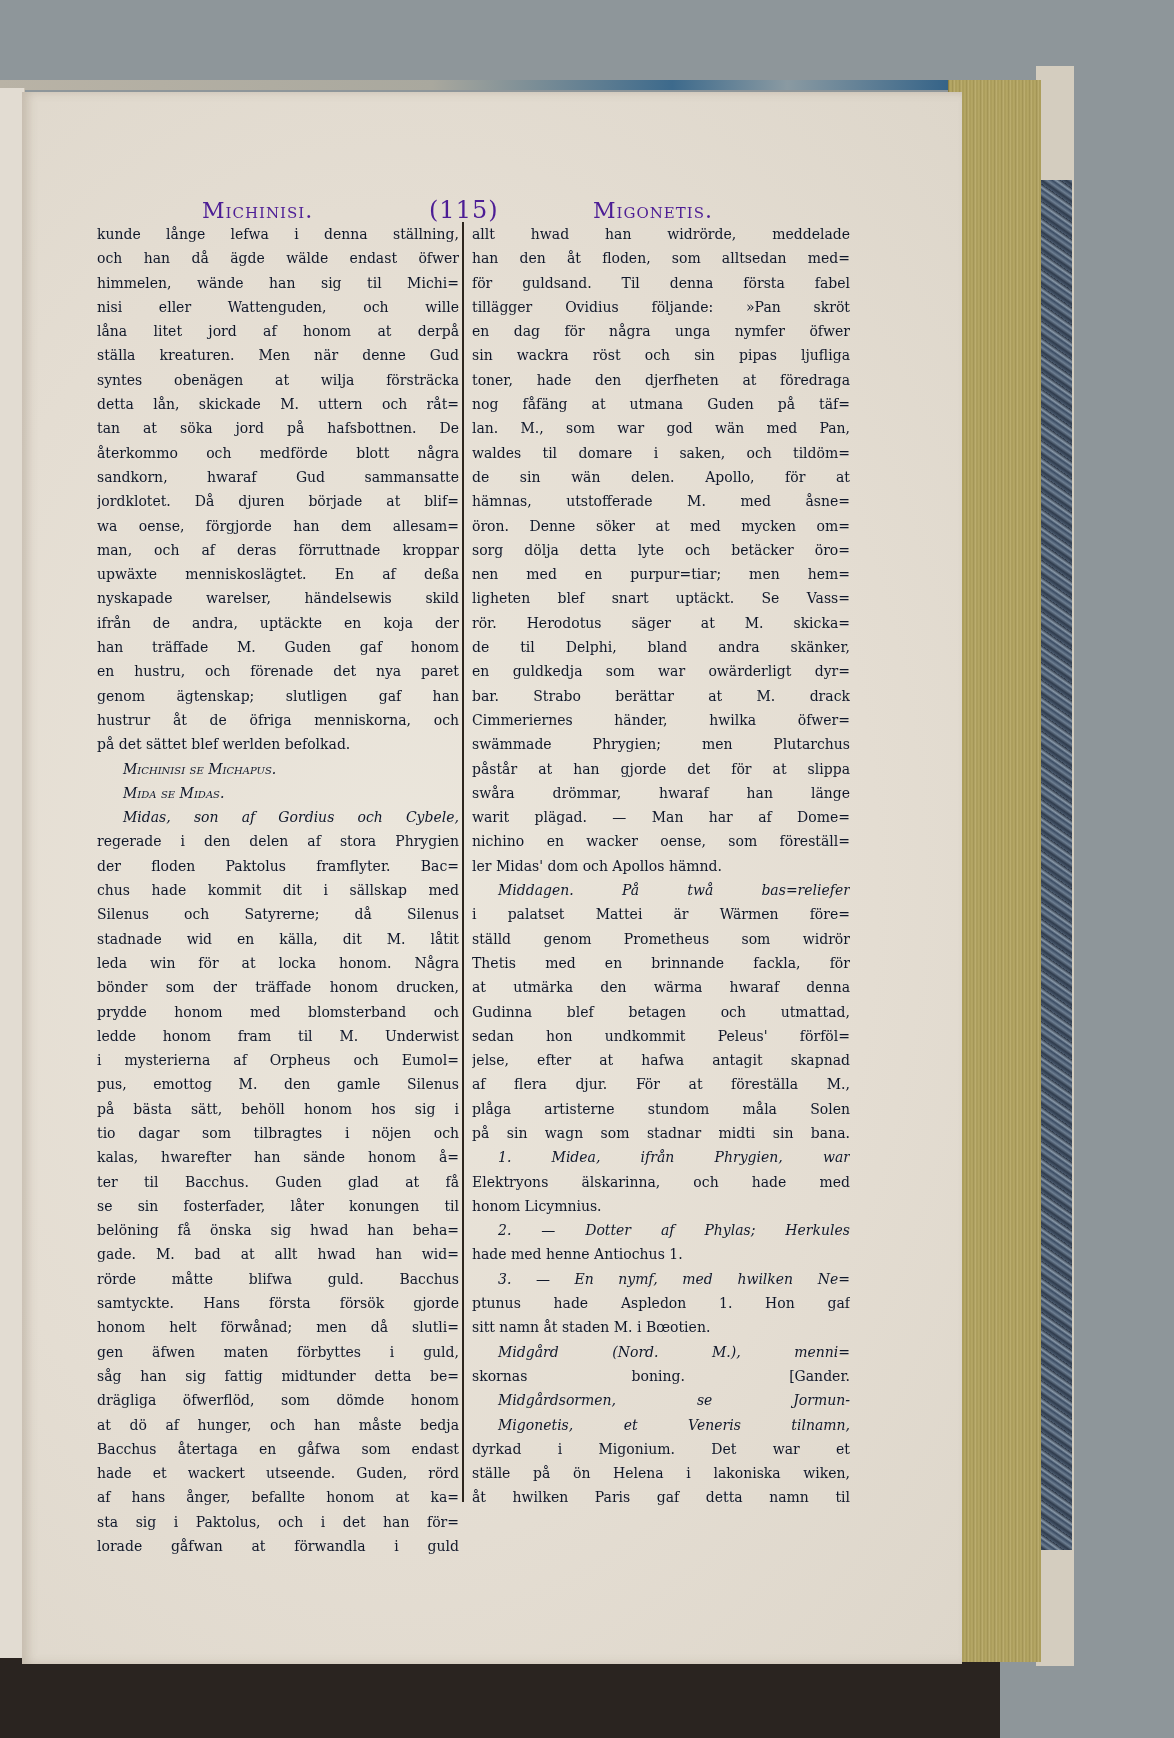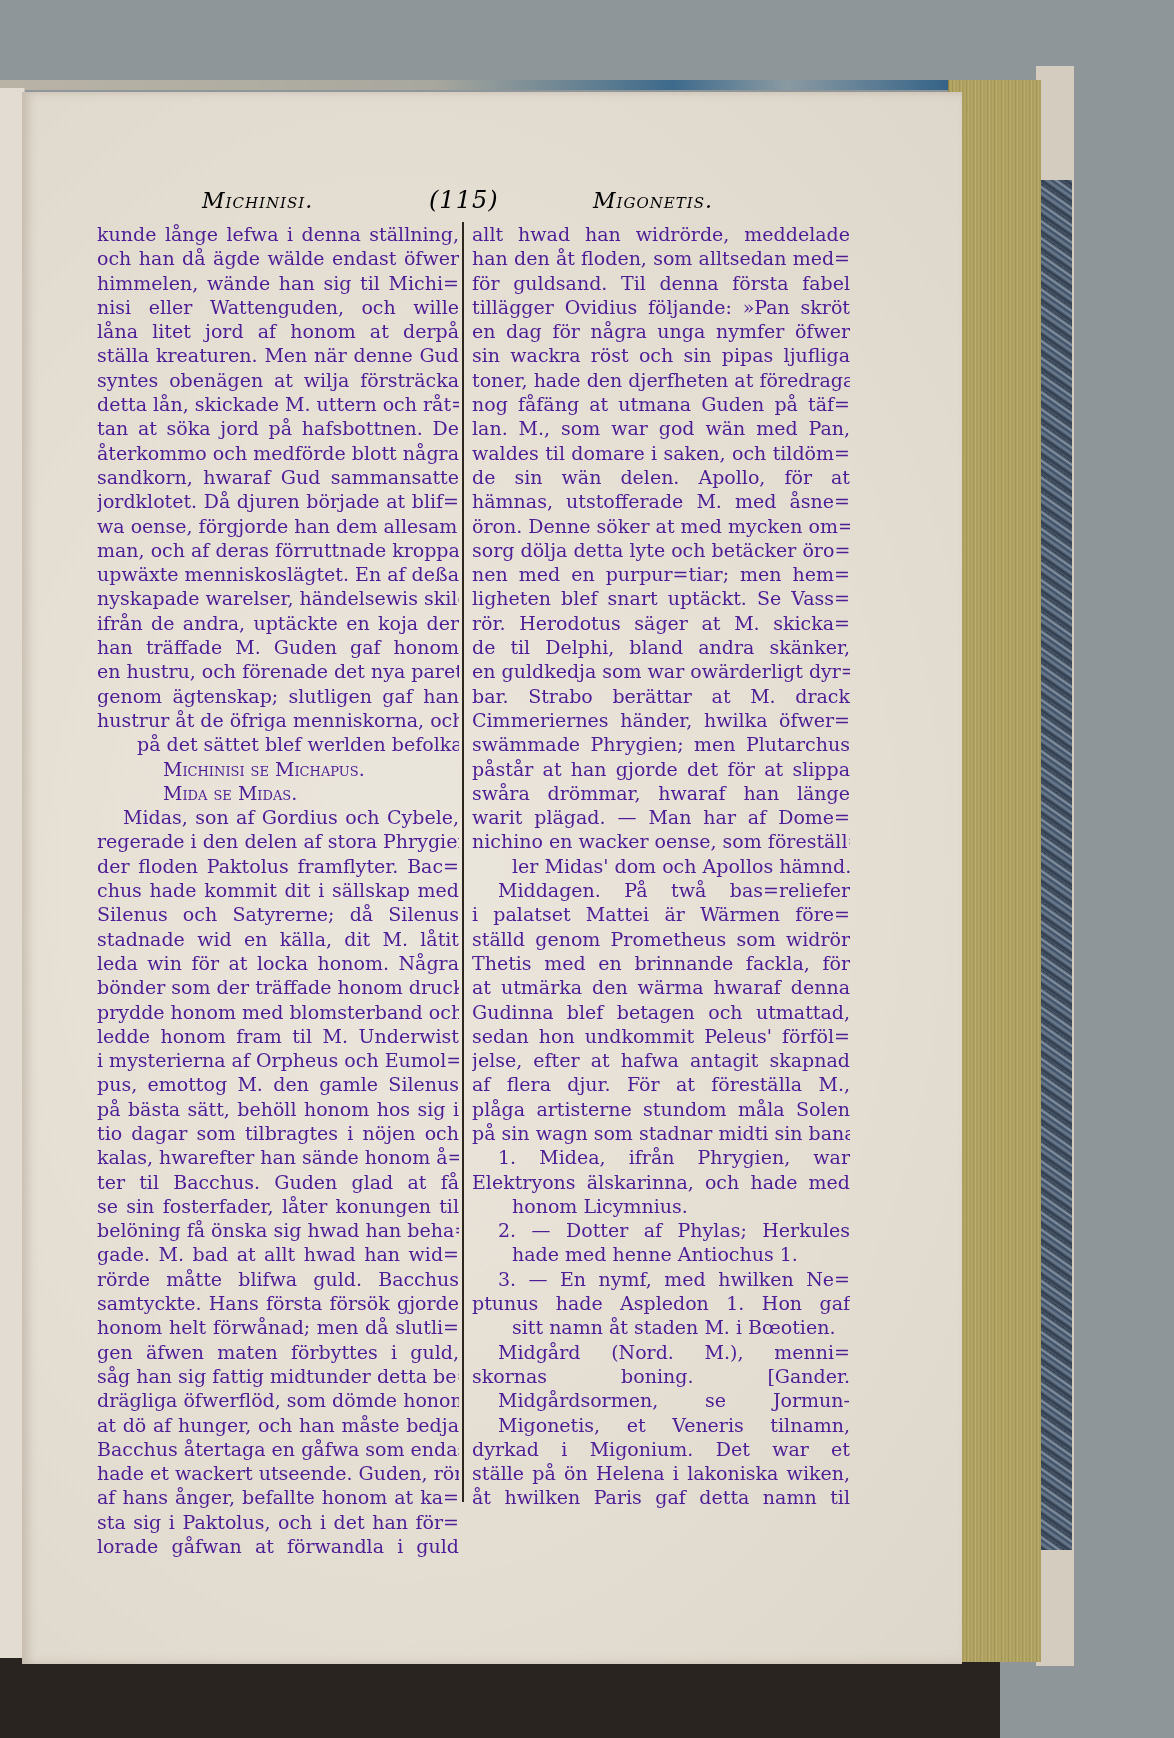--- a/index.html
+++ b/index.html
@@ -33,37 +33,37 @@
   }
   .board {
     position:absolute; left:1036px; top:66px; width:38px; height:1600px;
     background:#d4cdbf;
   }
   .board-marble {
     position:absolute; left:1040px; top:180px; width:32px; height:1370px;
     background:repeating-linear-gradient(35deg,#4a5a6e 0px,#2f3b4c 3px,#6e7f92 6px,#3a4b62 9px,#8898a8 11px,#2c3645 14px);
   }
   .header {
-    position:absolute; top:188px; left:0; width:100%; height:30px;
-    font-size:22px; color:#000000; letter-spacing:1px;font-style:italic;
+    position:absolute; top:198px; left:0; width:100%; height:30px;
+    font-size:22px; color:#4c1d95; letter-spacing:1px;
   }
   .hdr-left { position:absolute; left:202px; top:0; }
   .hdr-mid  { position:absolute; left:429px; top:-2px; font-size:24px; }
   .hdr-right{ position:absolute; left:593px; top:0; }
   .smallcaps { font-variant:small-caps; }
   .col {
     position:absolute; top:222px;
-    font-size:19px; line-height:24.3px; color:#4c1d95;
+    font-size:14px; line-height:24.3px; color:#0f172a;
     white-space:nowrap;
   }
   .col-left  { left:97px; width:362px; }
   .col-right { left:472px; width:378px; }
   .line { display:block; height:24.3px; text-align:justify; text-align-last:justify; overflow:hidden; }
-  .line.last { text-align-last:left;margin-left:40px; }
-  .line.indent { padding-left:26px; }
+  .line.last { text-align-last:left; }
+  .line.indent { padding-left:26px;font-style:italic; }
   .rule {
     position:absolute; left:462px; top:222px; width:2px; height:1280px; background:#2c251d;
   }
 </style>
 </head>
 <body>
 
 <div class="backdrop-bottom"></div>
 <div class="top-edge"></div>
 <div class="board"></div>

